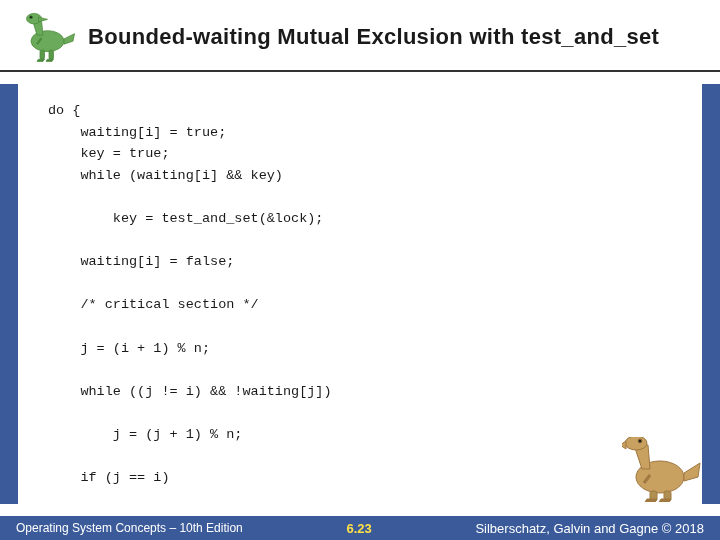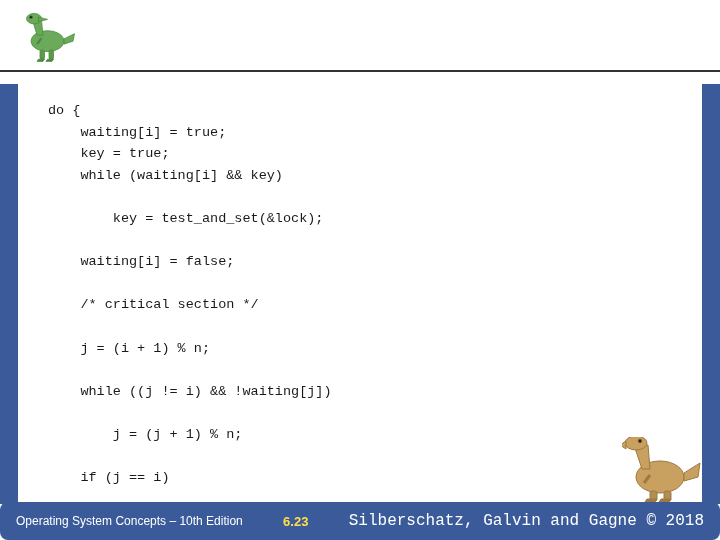--- a/index.html
+++ b/index.html
@@ -77,44 +77,42 @@
       color: #1a1a1a;
       white-space: pre;
     }
 
     
     #footer {
       position: absolute;
       bottom: 0;
       left: 0;
       right: 0;
-      height: 38px;
+      height: 24px;
       background: #3a5a9a;
       display: flex;
       align-items: center;
       justify-content: space-between;
       padding: 0 16px;
-      border-radius: 8px;
     }
 
     #footer-left {
       color: #ffffff;
       font-size: 12px;
     }
 
     #footer-center {
       color: #fde047;
       font-size: 13px;
       font-weight: bold;
     }
 
     #footer-right {
       color: #ffffff;
-      font-size: 16px;
-      font-family: Liberation Mono, monospace;
+      font-size: 13px;
     }
 
     
     #dino-bottom {
       position: absolute;
       bottom: 38px;
       right: 18px;
       width: 80px;
       height: 65px;
     }
@@ -148,20 +146,21 @@
 
       <rect x="32" y="50" width="6" height="12" rx="2" fill="#5a9a4a"></rect>
       <rect x="44" y="50" width="6" height="12" rx="2" fill="#5a9a4a"></rect>
 
       <polygon points="30,62 38,62 36,65 28,65" fill="#4a8a3a"></polygon>
       <polygon points="42,62 50,62 48,65 40,65" fill="#4a8a3a"></polygon>
 
       <line x1="34" y1="34" x2="28" y2="42" stroke="#4a8a3a" stroke-width="3"></line>
     </g>
   </svg>
+  <span id="title-text">Bounded-waiting Mutual Exclusion with test_and_set</span>
 </div>
 
 <div id="main">
   <div id="left-bar"></div>
 
   <div id="code-area">
     <pre id="code-block">do {
     waiting[i] = true;
     key = true;
     while (waiting[i] &amp;&amp; key)

